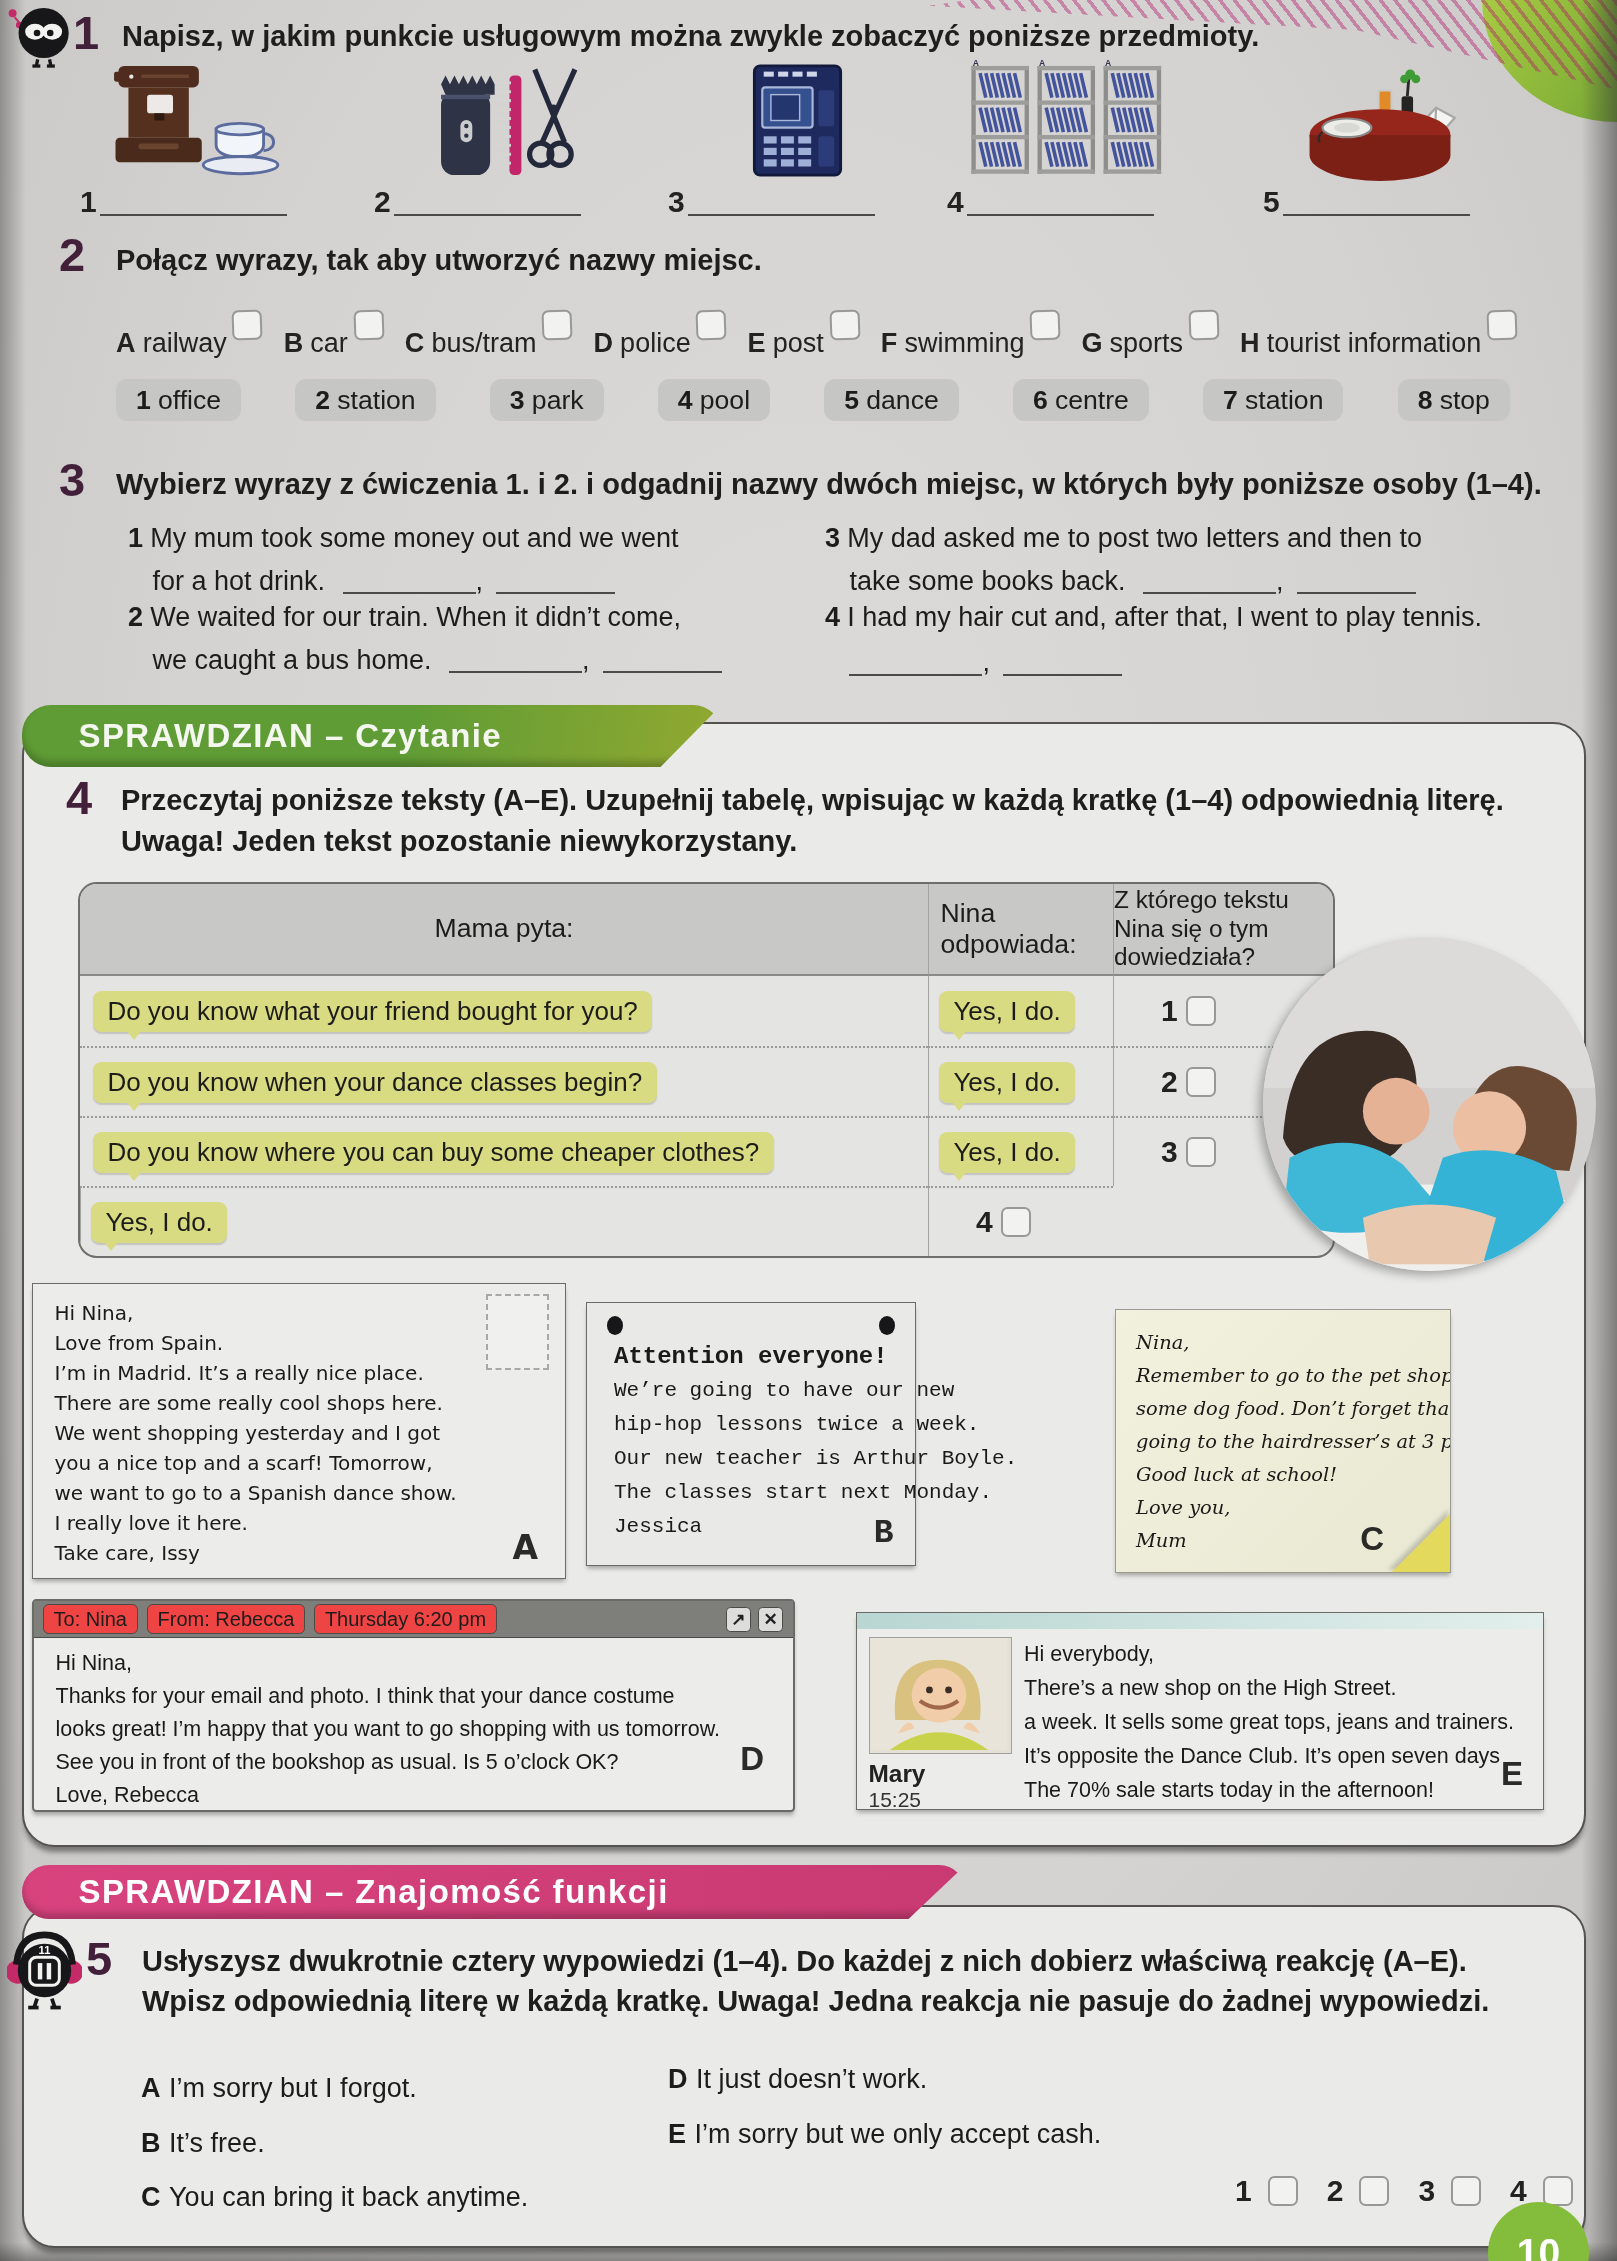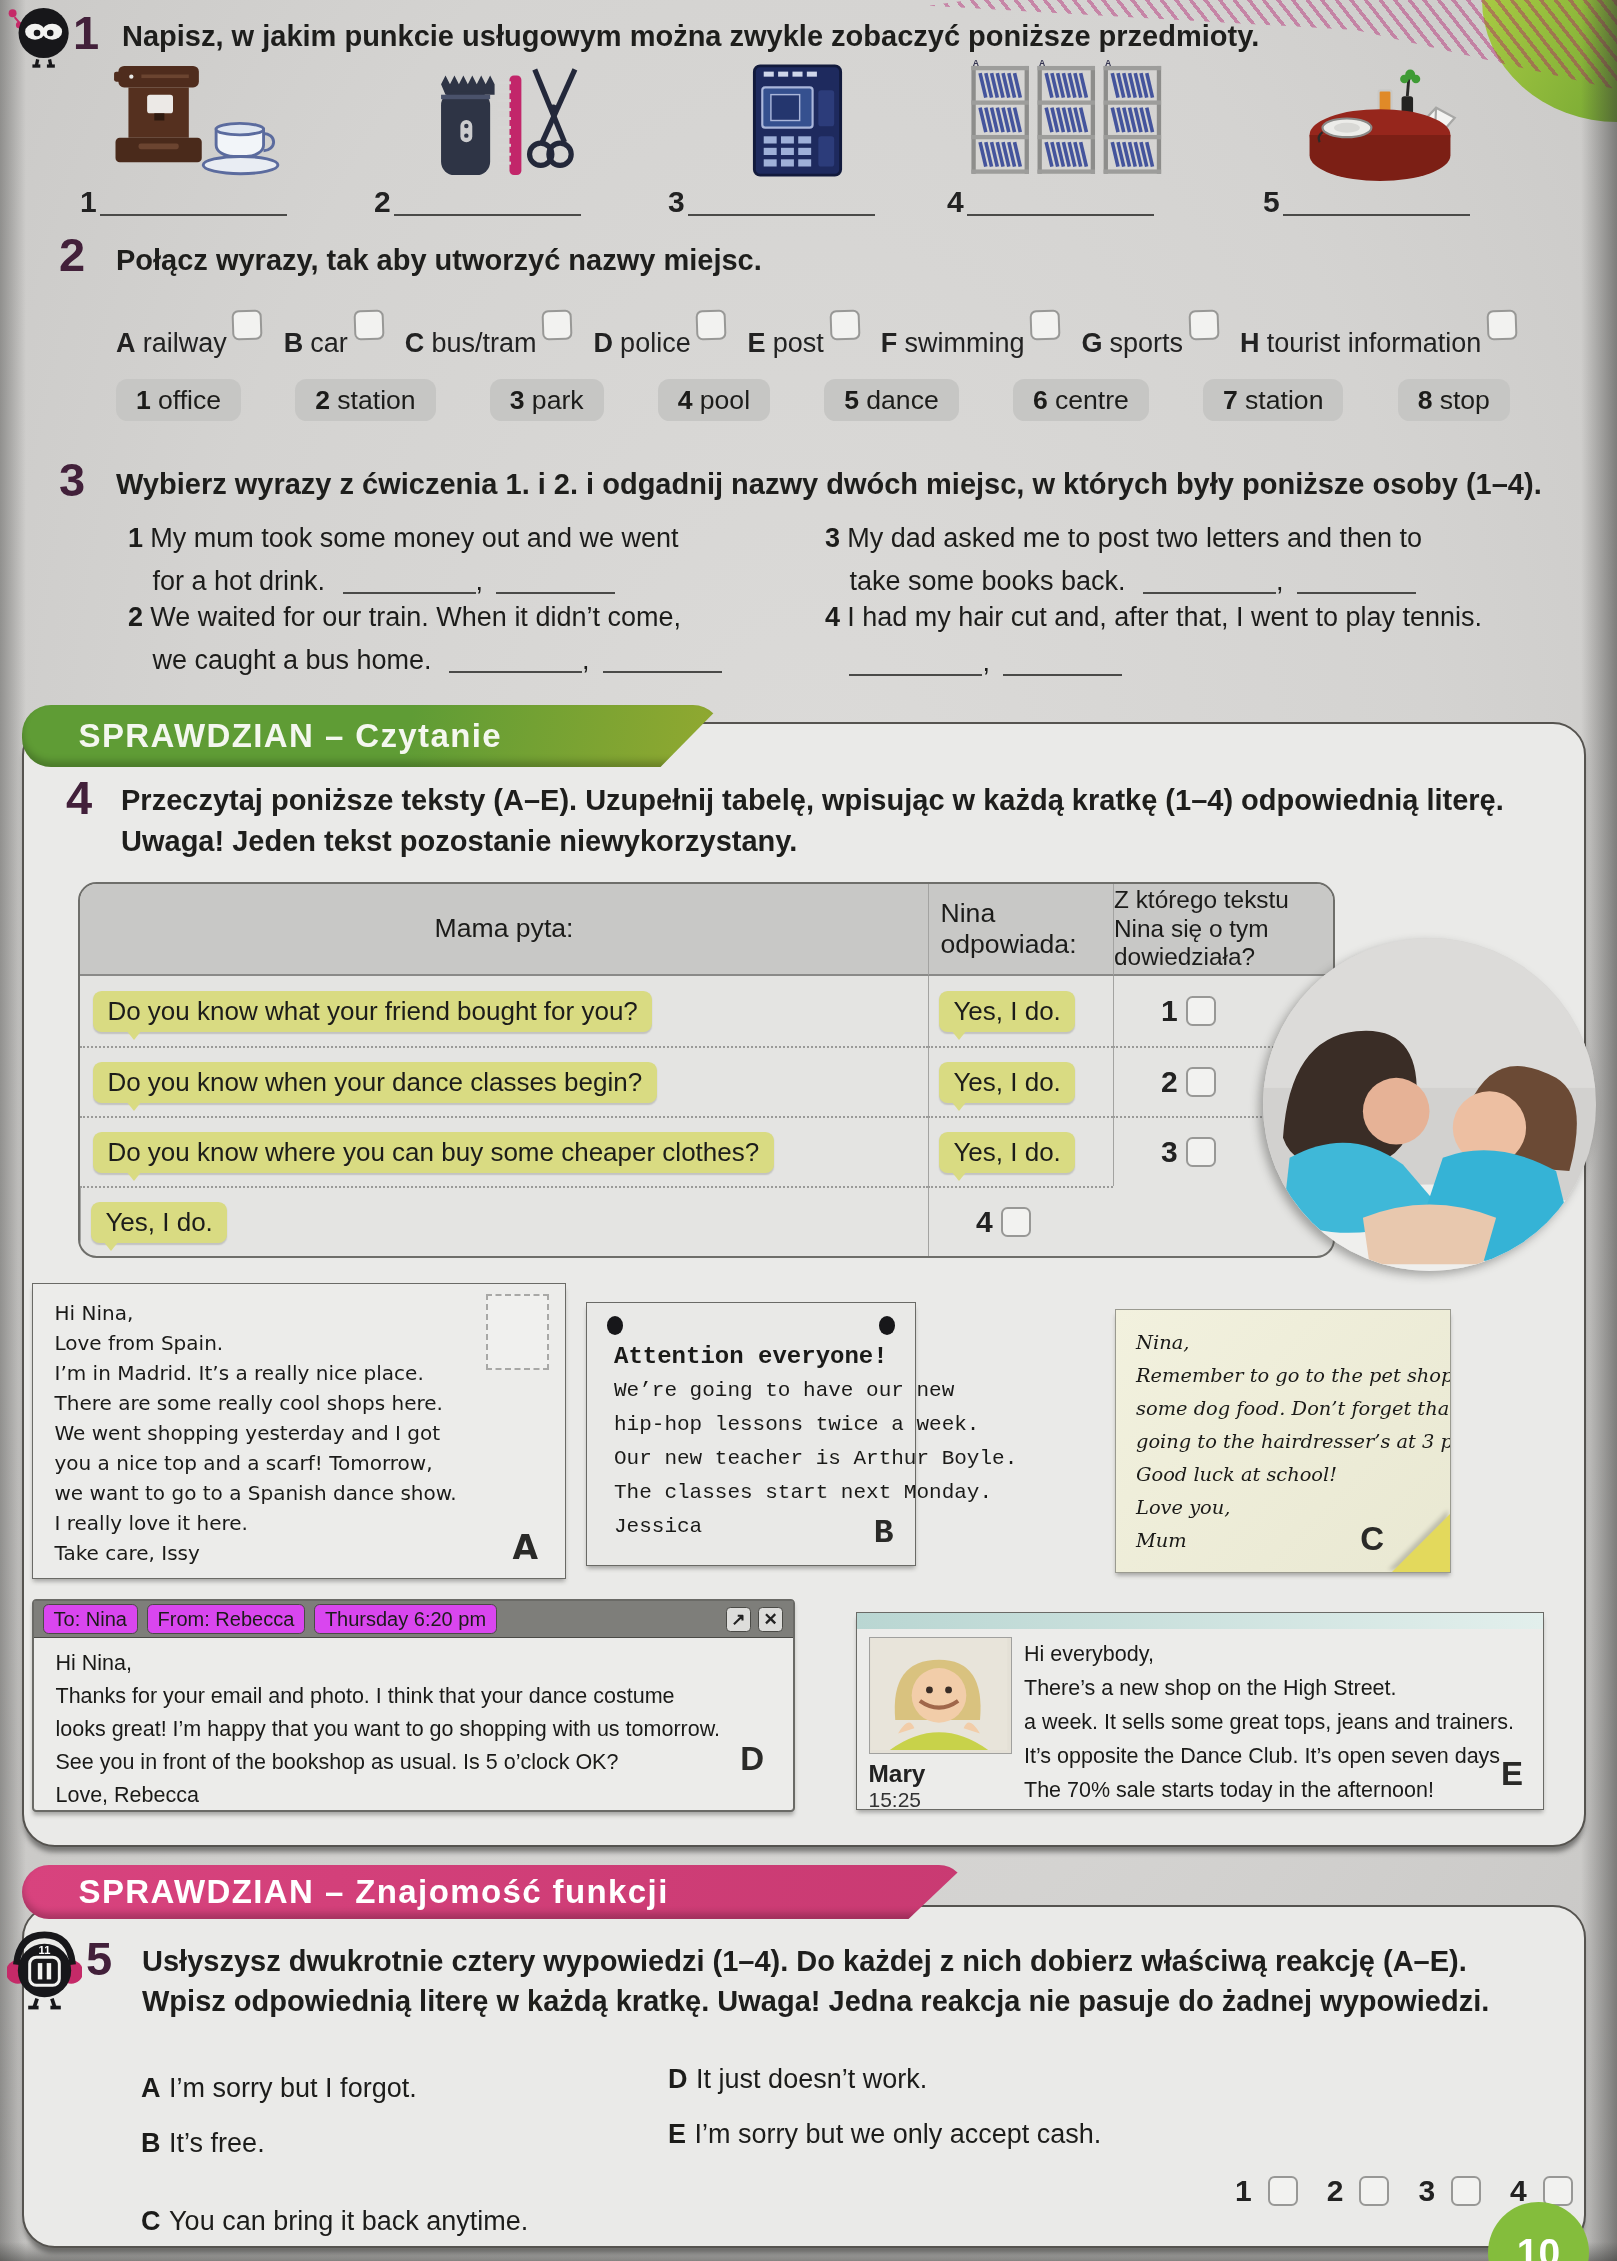--- a/index.html
+++ b/index.html
@@ -61,21 +61,21 @@
   
   .tbox{position:absolute;background:#ececea;border:1.4px solid #6a6a66;box-sizing:border-box;
       box-shadow:0 4.3px 4.3px -1.4px rgba(60,60,58,.4);}
   .tline{white-space:nowrap;}
   .biglabel{position:absolute;font-weight:bold;font-size:33px;color:#2a2a28;}
   .pin{position:absolute;width:16px;height:18.7px;background:#17171a;border-radius:50%;}
   .stamp{position:absolute;width:59px;height:72px;border:2.9px dashed #a8a8a6;background:#f0f0ee;}
   .fold{position:absolute;right:-1.4px;bottom:-1.4px;width:0;height:0;
       border-left:60px solid transparent;border-bottom:60px solid #e3d95c;filter:drop-shadow(-2.2px -2.2px 2.2px rgba(0,0,0,.18));}
   .emailbar{position:absolute;left:0;top:0;right:0;height:36px;background:#7e7e7a;border-bottom:1.4px solid #4a4a46;display:flex;align-items:center;}
-  .etab{background:#d946ef;border:1.4px solid #4a4a46;border-radius:5.7px;font-size:20px;color:#1c1c1a;
+  .etab{background:#ef4444;border:1.4px solid #4a4a46;border-radius:5.7px;font-size:20px;color:#1c1c1a;
       padding:2.2px 10px;margin-left:8.6px;white-space:nowrap;}
   .ewbtn{width:23px;height:23px;background:#dddddb;border:1.4px solid #4a4a46;border-radius:4.3px;
       font-size:17px;font-weight:bold;display:flex;align-items:center;justify-content:center;margin-left:7.2px;color:#222;}
   
   .opt{font-size:27px;white-space:nowrap;color:#1c1c1a;}
   .opt b{margin-right:8.6px;}
   .ansrow{display:flex;align-items:center;gap:16px;}
   .ansrow .n{font-weight:bold;font-size:30px;}
   .pagenum{position:absolute;width:101px;height:101px;border-radius:50%;background:#84bd3c;
       display:flex;align-items:center;justify-content:center;color:#fff;font-weight:bold;font-size:39px;}
@@ -503,21 +503,21 @@
       <line x1="58" y1="106" x2="72" y2="106" stroke="#17171a" stroke-width="5"></line>
       <text x="50" y="34" text-anchor="middle" font-size="15" font-weight="bold" fill="#fff" font-family="Liberation Sans, sans-serif">11</text>
     </svg>
   </div>
   <div class="abs ex-num" style="left:86px;top:1935px;">5</div>
   <div class="abs instr" style="left:142px;top:1945px;">Usłyszysz dwukrotnie cztery wypowiedzi (1–4). Do każdej z nich dobierz właściwą reakcję (A–E).</div>
   <div class="abs instr" style="left:142px;top:1985px;">Wpisz odpowiednią literę w każdą kratkę. Uwaga! Jedna reakcja nie pasuje do żadnej wypowiedzi.</div>
 
   <div class="abs opt" style="left:141px;top:2073px;"><b>A</b><span>I’m sorry but I forgot.</span></div>
   <div class="abs opt" style="left:141px;top:2128px;"><b>B</b><span>It’s free.</span></div>
-  <div class="abs opt" style="left:141px;top:2182px;margin-top:24px;"><b>C</b><span>You can bring it back anytime.</span></div>
+  <div class="abs opt" style="left:141px;top:2182px;"><b>C</b><span>You can bring it back anytime.</span></div>
   <div class="abs opt" style="left:668px;top:2064px;"><b>D</b><span>It just doesn’t work.</span></div>
   <div class="abs opt" style="left:668px;top:2119px;"><b>E</b><span>I’m sorry but we only accept cash.</span></div>
 
   <div class="abs ansrow" style="left:1235px;top:2174px;">
     <span class="n">1</span>
       <span class="checkbox" style="margin-right:13px;"></span>
     <span class="n">2</span>
       <span class="checkbox" style="margin-right:13px;"></span>
     <span class="n">3</span>
       <span class="checkbox" style="margin-right:13px;"></span>

